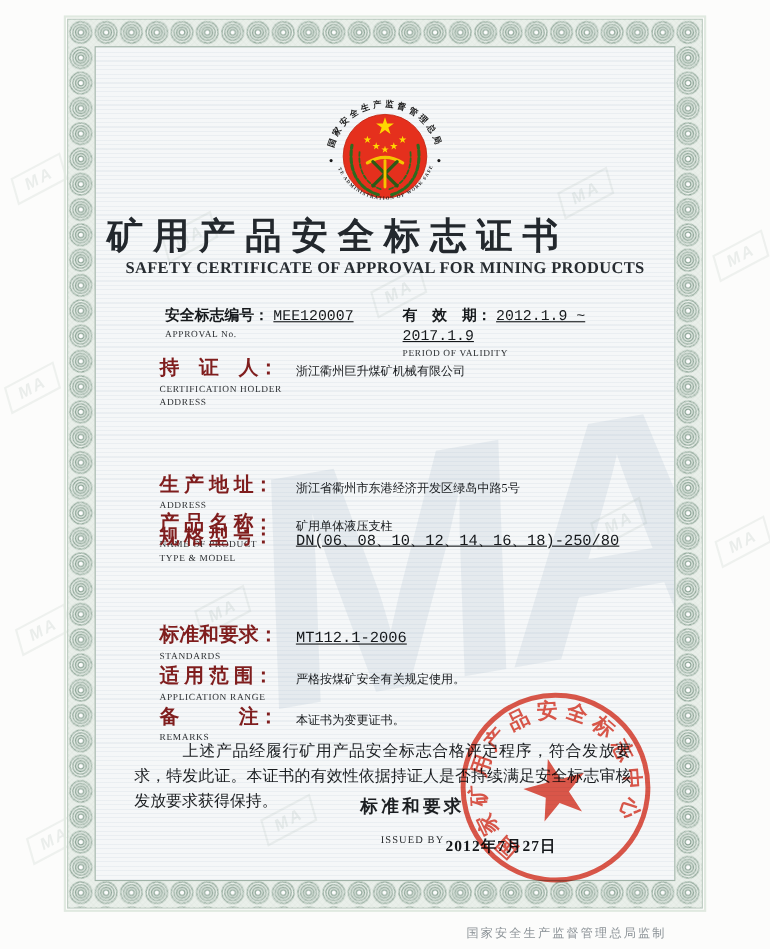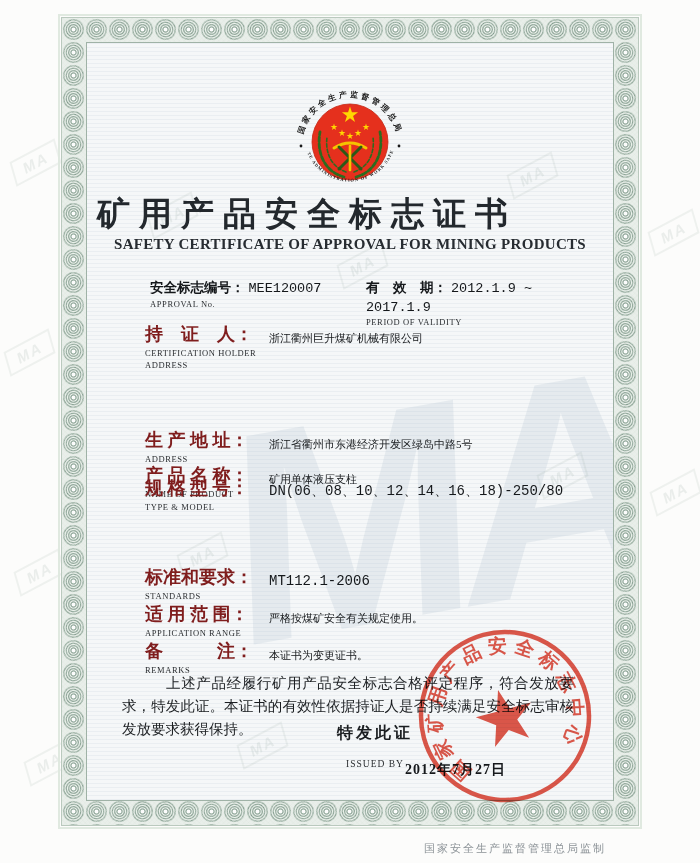--- a/index.html
+++ b/index.html
@@ -67,21 +67,21 @@
     left:88px;top:192px;width:524px;text-align:left;
     font-weight:bold;font-size:33px;letter-spacing:9px;text-indent:9px;
     color:#23282d;
   }
   .subtitle{
     left:88px;top:236px;width:524px;text-align:center;
     font-weight:bold;font-size:15px;letter-spacing:.3px;color:#272c31;
   }
 
   .lab-en{font-family:"Liberation Serif","DejaVu Serif",serif;font-size:8.5px;letter-spacing:.6px;color:#2b2e31;margin-top:2px;}
-  .mono{font-family:"Liberation Mono","DejaVu Sans Mono",monospace;}
+  .mono{font-family:"Liberation Mono","DejaVu Sans Mono",monospace;text-decoration:underline;}
 
   .toprow-col1{left:150px;top:278px;}
   .toprow-col2{left:366px;top:278px;width:220px;}
   .toprow-cn{font-weight:bold;font-size:13.5px;color:#15181b;}
   .toprow-val{font-size:13.5px;color:#15181b;margin-left:4px;}
 
   .f-row{left:145px;width:440px;}
   .f-cn{display:inline-block;width:124px;font-weight:bold;font-size:18px;color:#7f1d1d;vertical-align:bottom;}
   .f-val{font-size:11px;color:#15181b;}
 
@@ -210,21 +210,21 @@
     <div class="lab-en">APPLICATION RANGE</div>
   </div>
   <div class="abs f-row" style="top:639px">
     <div><span class="f-cn">备　　　注：</span><span class="f-val">本证书为变更证书。</span></div>
     <div class="lab-en">REMARKS</div>
   </div>
 
   <div class="abs statement">上述产品经履行矿用产品安全标志合格评定程序，符合发放要求，特发此证。本证书的有效性依据持证人是否持续满足安全标志审核发放要求获得保持。</div>
 
   <div class="abs issuer">
-    <div class="issuer-cn">特发此证</div>
+    <div class="issuer-cn">标准和要求</div>
     <div class="issuer-en">ISSUED BY</div>
   </div>
   <div class="abs date">2012年7月27日</div>
 
   <svg class="abs seal" viewBox="0 0 200 200">
     <defs>
       <path id="sealArc" d="M 63.3,152.4 A 64,64 0 1 1 136.7,152.4" fill="none"></path>
       <path id="sealStar" d="M0,-1 L0.2245,-0.309 L0.951,-0.309 L0.363,0.118 L0.588,0.809 L0,0.382 L-0.588,0.809 L-0.363,0.118 L-0.951,-0.309 L-0.2245,-0.309 Z"></path>
     </defs>
     <g transform="rotate(-15 100 100)" fill="#dd3b2b">

